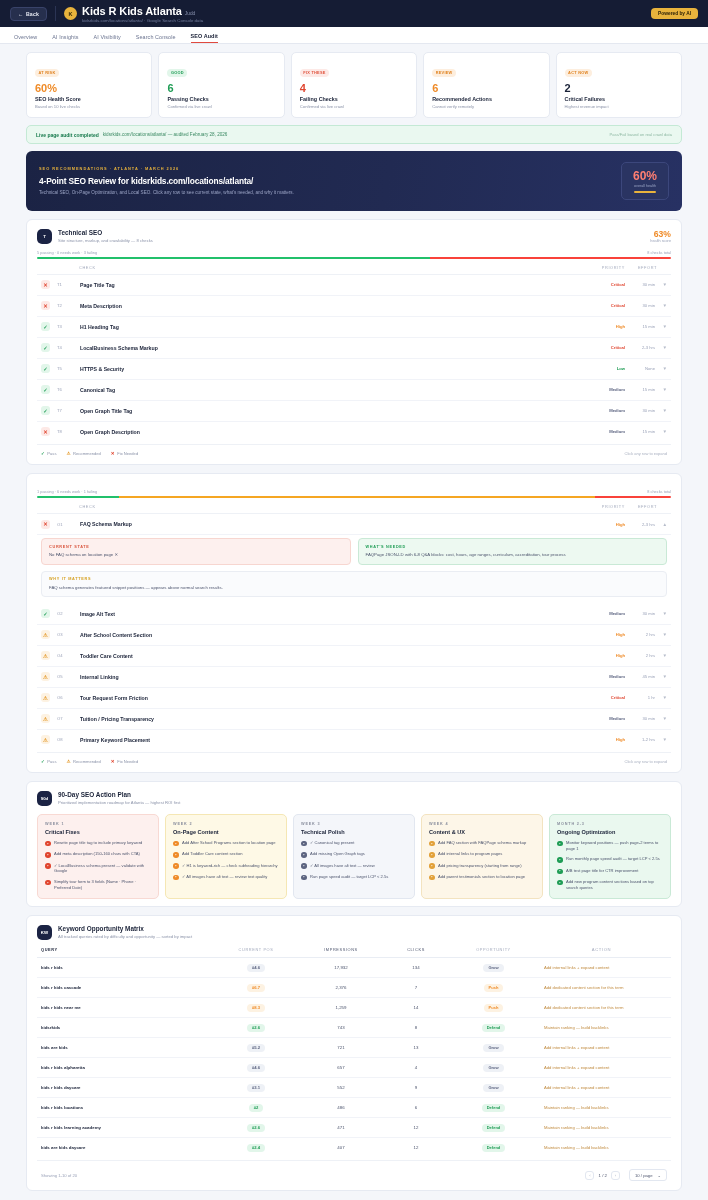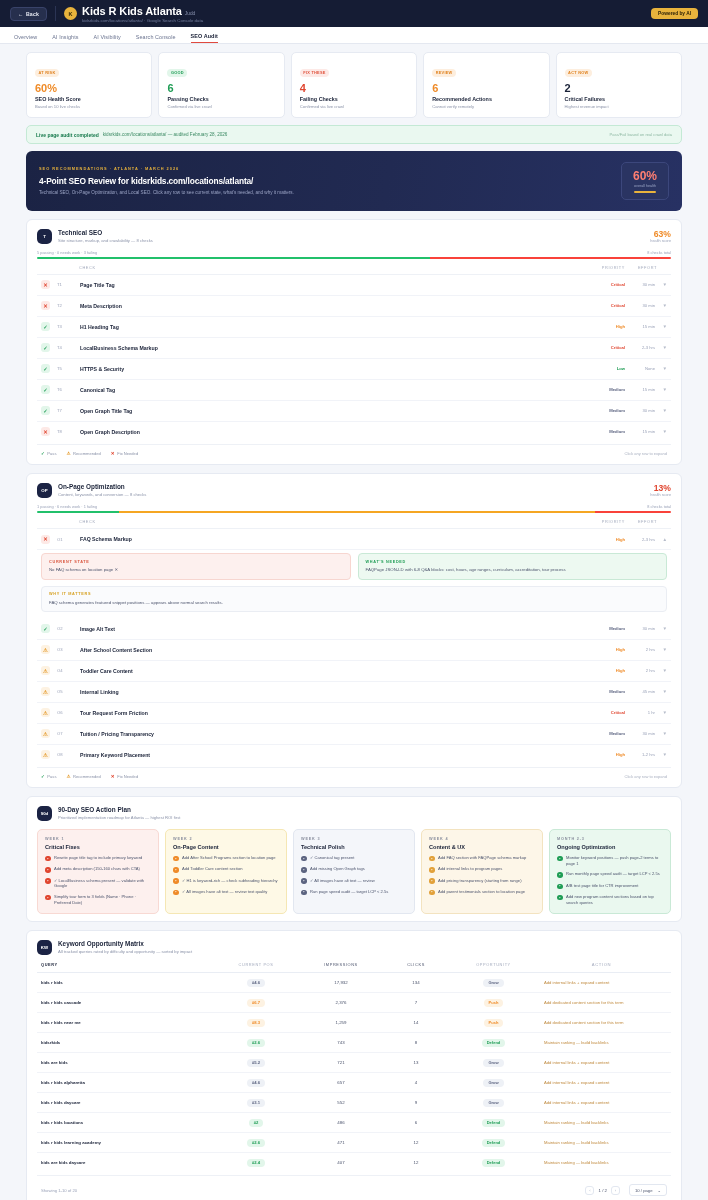--- a/index.html
+++ b/index.html
@@ -347,31 +347,20 @@
         </span>
       <span class="lg fix">
           <i>✕</i>
           <span>Fix Needed</span>
         </span>
       <span class="hint">Click any row to expand</span>
     </div>
   </div>
 
   <div class="card">
-    <div class="sec-head">
-      <div class="sec-badge">OP</div>
-      <div class="sec-txt">
-        <div class="sec-title">On-Page Optimization</div>
-        <div class="sec-sub">Content, keywords, and conversion — 8 checks</div>
-      </div>
-      <div class="sec-score">
-        <div class="v c-red">13%</div>
-        <div class="l">health score</div>
-      </div>
-    </div>
     <div class="meta-row">
       <span>1 passing · 6 needs work · 1 failing</span>
       <span class="r">8 checks total</span>
     </div>
     <div class="progress" id="op-prog">
         <div style="width:13%;background:#21c06b"></div>
         <div style="width:75%;background:#f5a623"></div>
         <div style="width:12%;background:#f9423a"></div>
       </div>
     <div class="chk-head">

